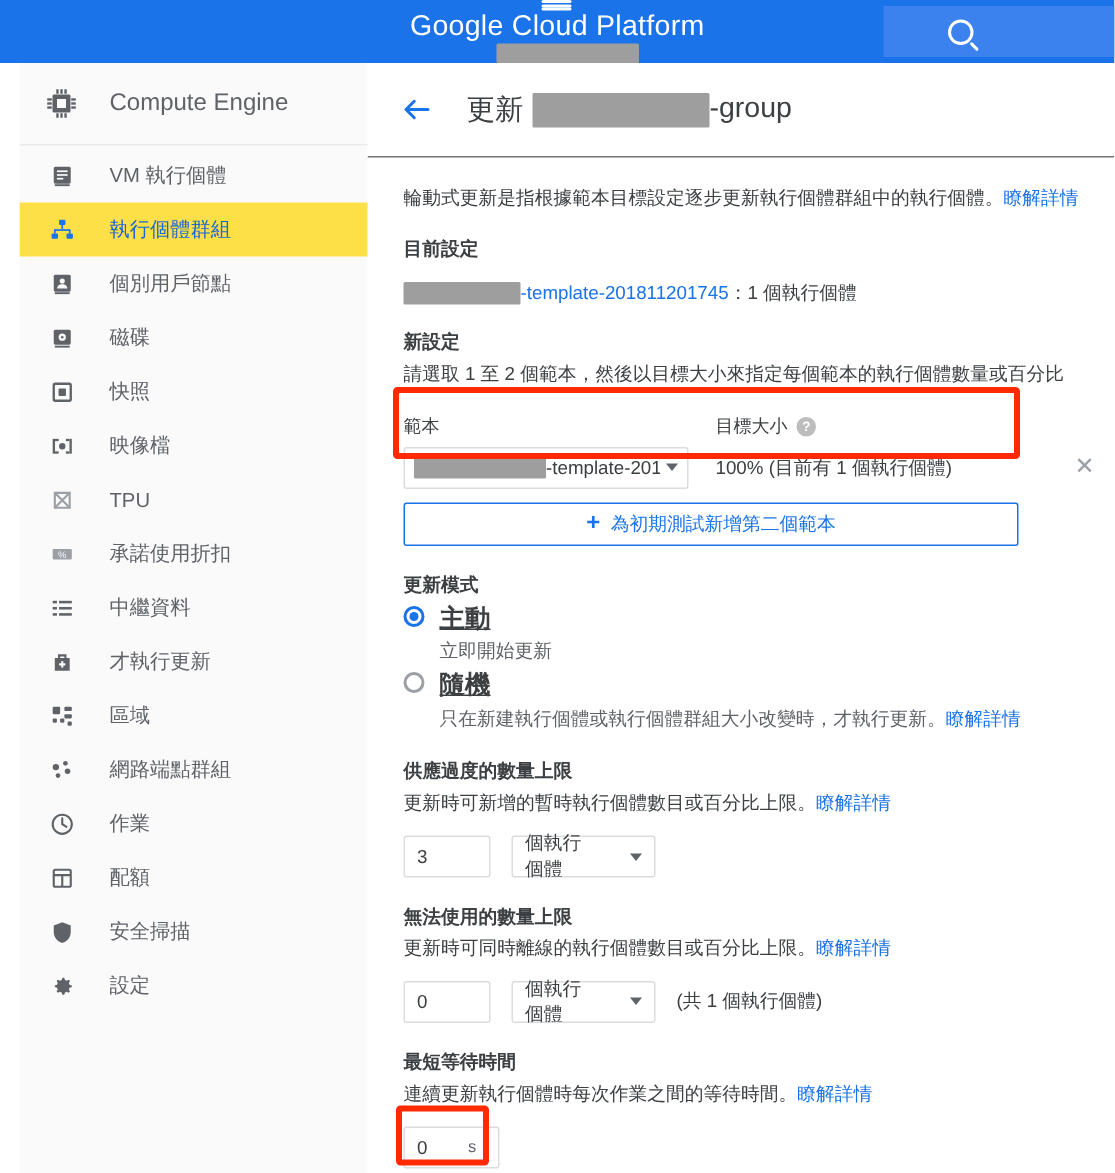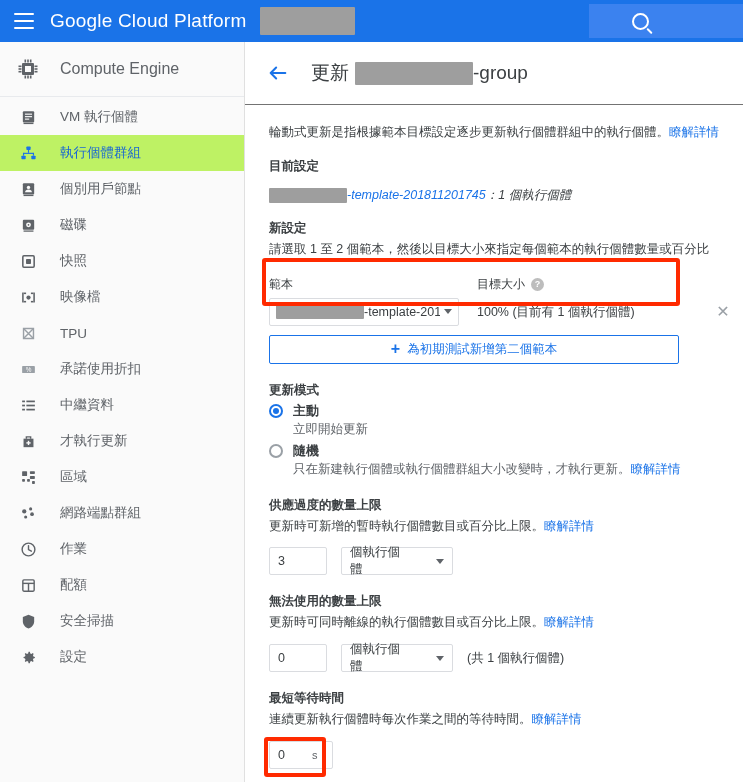--- a/index.html
+++ b/index.html
@@ -6,21 +6,21 @@
   body{
     width:743px;height:782px;
     background:#fff;
     font-family:"Liberation Sans","DejaVu Sans",sans-serif;
     font-size:13px;color:#3c4043;
     overflow:hidden;position:relative;
   }
   
   .topbar{
     position:absolute;left:0;top:0;width:743px;height:42px;
-    background:#1a73e8;display:flex;align-items:center;
+    background:#1a73e8;display:flex;align-items:center;flex-direction:column;
   }
   .hamburger{
     width:20px;height:16px;margin-left:14px;margin-right:16px;
     display:flex;flex-direction:column;justify-content:space-between;
     cursor:pointer;
   }
   .hamburger i{display:block;height:2px;background:#fff;border-radius:1px;}
   .brand{
     color:#fff;font-size:19px;letter-spacing:.2px;
     font-family:"Liberation Sans","DejaVu Sans",sans-serif;
@@ -35,59 +35,59 @@
   .search-glyph{
     margin-left:43px;width:13px;height:13px;border:2px solid #fff;border-radius:50%;
     position:relative;
   }
   .search-glyph:after{
     content:"";position:absolute;right:-6px;bottom:-4px;width:7px;height:2px;
     background:#fff;transform:rotate(45deg);border-radius:1px;
   }
   
   .sidebar{
-    position:absolute;left:0;top:42px;width:244px;height:740px;
+    position:absolute;left:13px;top:42px;width:244px;height:740px;
     background:#fafafa;border-right:1px solid #e0e0e0;overflow:hidden;
   }
   .product-header{
     height:54px;display:flex;align-items:center;
     border-bottom:1px solid #e8eaed;background:#fafafa;
   }
   .product-icon{width:24px;height:24px;margin-left:16px;margin-right:20px;flex:none;}
   .product-title{font-size:16px;color:#5f6368;white-space:nowrap;}
   .nav-list{padding-top:2px;}
   .nav-item{
     height:36px;display:flex;align-items:center;cursor:pointer;
     color:#5f6368;font-size:13.5px;
   }
   .nav-item .nav-icon{
     width:20px;height:20px;margin-left:18px;margin-right:22px;flex:none;
     display:flex;align-items:center;justify-content:center;
   }
-  .nav-item.active{background:#bef264;color:#1a73e8;}
+  .nav-item.active{background:#fde047;color:#1a73e8;}
   .nav-item.active .nav-label{color:#1967d2;}
   .nav-label{white-space:nowrap;}
   
   .main{
     position:absolute;left:245px;top:42px;width:498px;height:740px;
     background:#fff;overflow:hidden;
   }
   .page-head{
     height:62px;display:flex;align-items:center;border-bottom:1px solid #737373;
   }
   .back-arrow{
     margin-left:22px;margin-right:22px;width:22px;height:22px;flex:none;cursor:pointer;
   }
   .page-title{font-size:19px;color:#3c4043;display:flex;align-items:center;white-space:nowrap;}
   .title-redact{width:118px;height:23px;margin:0 0 0 6px;}
   .content{padding:18px 24px 0 24px;}
   .intro{font-size:12.5px;color:#3c4043;line-height:1.5;}
   a.link{color:#1a73e8;text-decoration:none;cursor:pointer;}
   .sec-title{font-weight:bold;font-size:12.5px;color:#3c4043;margin-top:16px;}
-  .cur-setting{margin-top:12px;font-size:12.5px;color:#3c4043;display:flex;align-items:center;font-style:italic;}
+  .cur-setting{margin-top:12px;font-size:12.5px;color:#3c4043;display:flex;align-items:center;}
   .cur-redact{width:78px;height:15px;margin-right:0px;}
   .cur-name{color:#1a73e8;}
   .sub-desc{font-size:12.5px;color:#3c4043;margin-top:3px;line-height:1.5;}
   
   .redbox{
     position:absolute;border:4px solid #ff2a00;border-radius:3px;
     pointer-events:none;box-sizing:border-box;
   }
   
   .tpl-row{position:relative;margin-top:17px;display:flex;align-items:center;}
@@ -125,30 +125,30 @@
   .radio-row{display:flex;align-items:flex-start;margin-top:4px;}
   .radio{
     width:14px;height:14px;border-radius:50%;border:2px solid #9aa0a6;box-sizing:border-box;
     margin-right:10px;margin-top:1px;flex:none;background:#fff;cursor:pointer;position:relative;
   }
   .radio.on{border-color:#1a73e8;}
   .radio.on:after{
     content:"";position:absolute;left:2px;top:2px;width:6px;height:6px;border-radius:50%;
     background:#1a73e8;
   }
-  .radio-main{font-size:13px;font-weight:bold;color:#3c4043;line-height:1.2;}
+  .radio-main{font-size:17px;font-weight:bold;color:#3c4043;line-height:1.2;text-decoration:underline;}
   .radio-sub{font-size:12.5px;color:#5f6368;margin-top:3px;line-height:1.4;}
   .inline-inputs{display:flex;align-items:center;margin-top:12px;}
   .num-input{
     width:58px;height:28px;border:1px solid #dadce0;border-radius:2px;background:#fff;
     font-size:12.5px;color:#3c4043;padding:0 8px;box-sizing:border-box;
     font-family:"Liberation Sans","DejaVu Sans",sans-serif;outline:none;
   }
   .unit-select{
-    margin-left:14px;width:112px;height:28px;border:1px solid #dadce0;border-radius:2px;
+    margin-left:14px;width:96px;height:28px;border:1px solid #dadce0;border-radius:2px;
     background:#fff;display:flex;align-items:center;justify-content:space-between;
     padding:0 8px;box-sizing:border-box;font-size:12.5px;color:#3c4043;cursor:pointer;gap:23px;
   }
   .tail-note{margin-left:14px;font-size:12.5px;color:#3c4043;white-space:nowrap;}
   .sec-input-wrap{
     margin-top:12px;width:64px;height:28px;border:1px solid #dadce0;border-radius:2px;
     background:#fff;display:flex;align-items:center;box-sizing:border-box;
   }
   .sec-input{
     width:34px;border:none;outline:none;font-size:12.5px;color:#3c4043;padding:0 0 0 8px;

